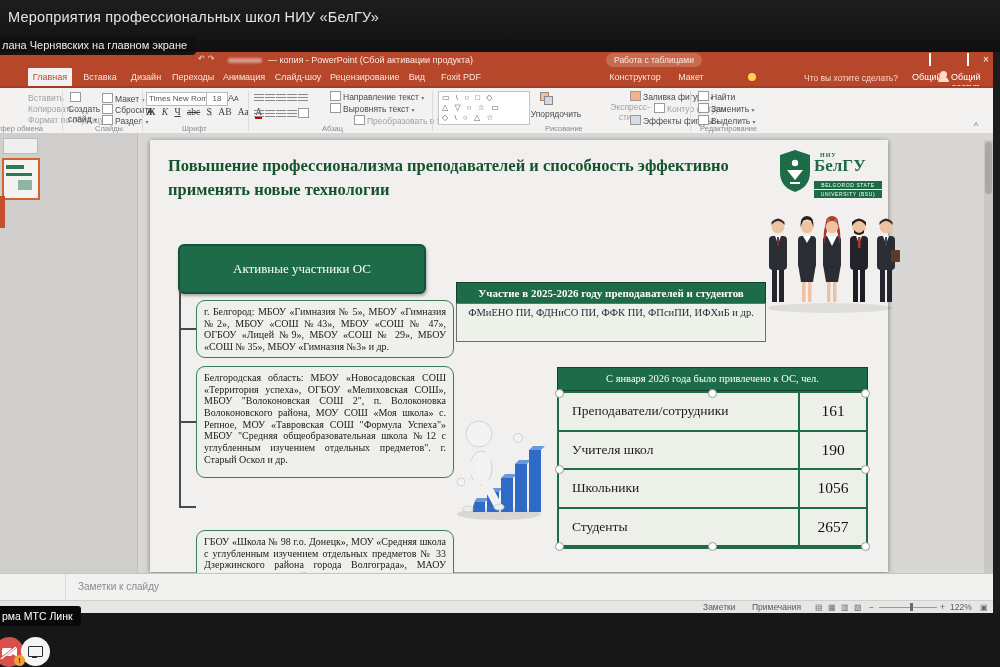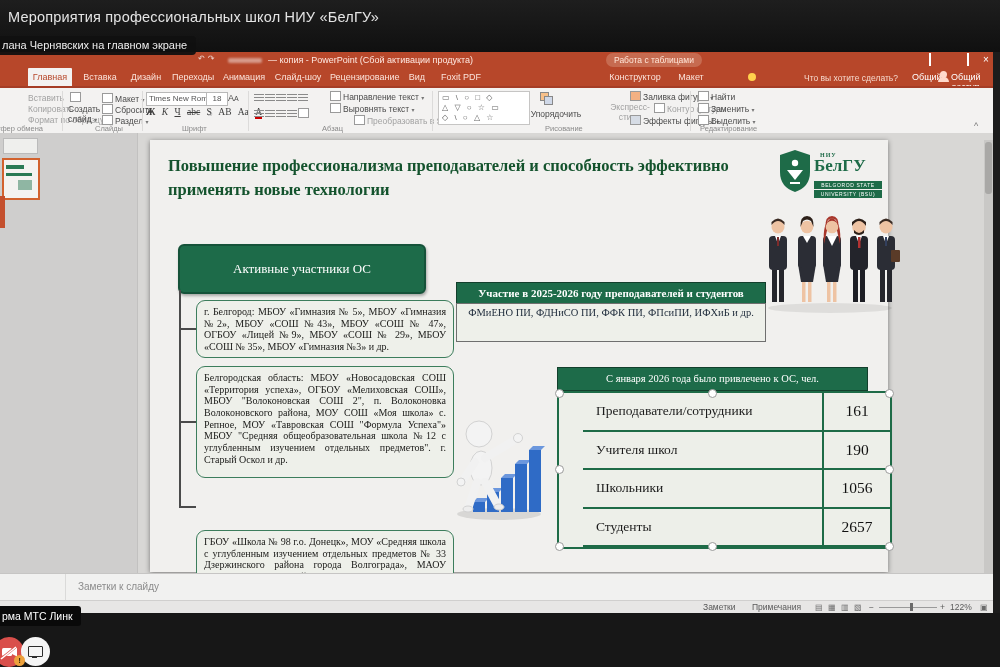--- a/index.html
+++ b/index.html
@@ -300,21 +300,21 @@
           <polygon points="127,30 133,30 130,38" fill="#fff"></polygon>
       <rect x="129" y="31" width="2" height="9" fill="#33405e"></rect>
           <circle cx="130" cy="21" r="6.5" fill="#eec3a3"></circle>
       <path d="M123.5 19 Q130 11 136.5 19 L136.5 16 Q130 9 123.5 16 Z" fill="#3a2a22"></path>
       <rect x="135" y="44" width="9" height="12" rx="1" fill="#5a3b28"></rect>
         </g>
     </svg>
 
     <div class="abs tbl-header" style="left:407px;top:227px;width:309px;height:22px;">С января 2026 года было привлечено к ОС, чел.</div>
 
-    <div class="abs tbl" style="left:407px;top:251px;width:307px;height:154px;padding-left:24px;">
+    <div class="abs tbl" style="left:407px;top:251px;width:307px;height:154px;">
       <div class="tbl-row">
         <div class="tbl-label">Преподаватели/сотрудники</div>
         <div class="tbl-value">161</div>
       </div>
       <div class="tbl-row">
         <div class="tbl-label">Учителя школ</div>
         <div class="tbl-value">190</div>
       </div>
       <div class="tbl-row">
         <div class="tbl-label">Школьники</div>

